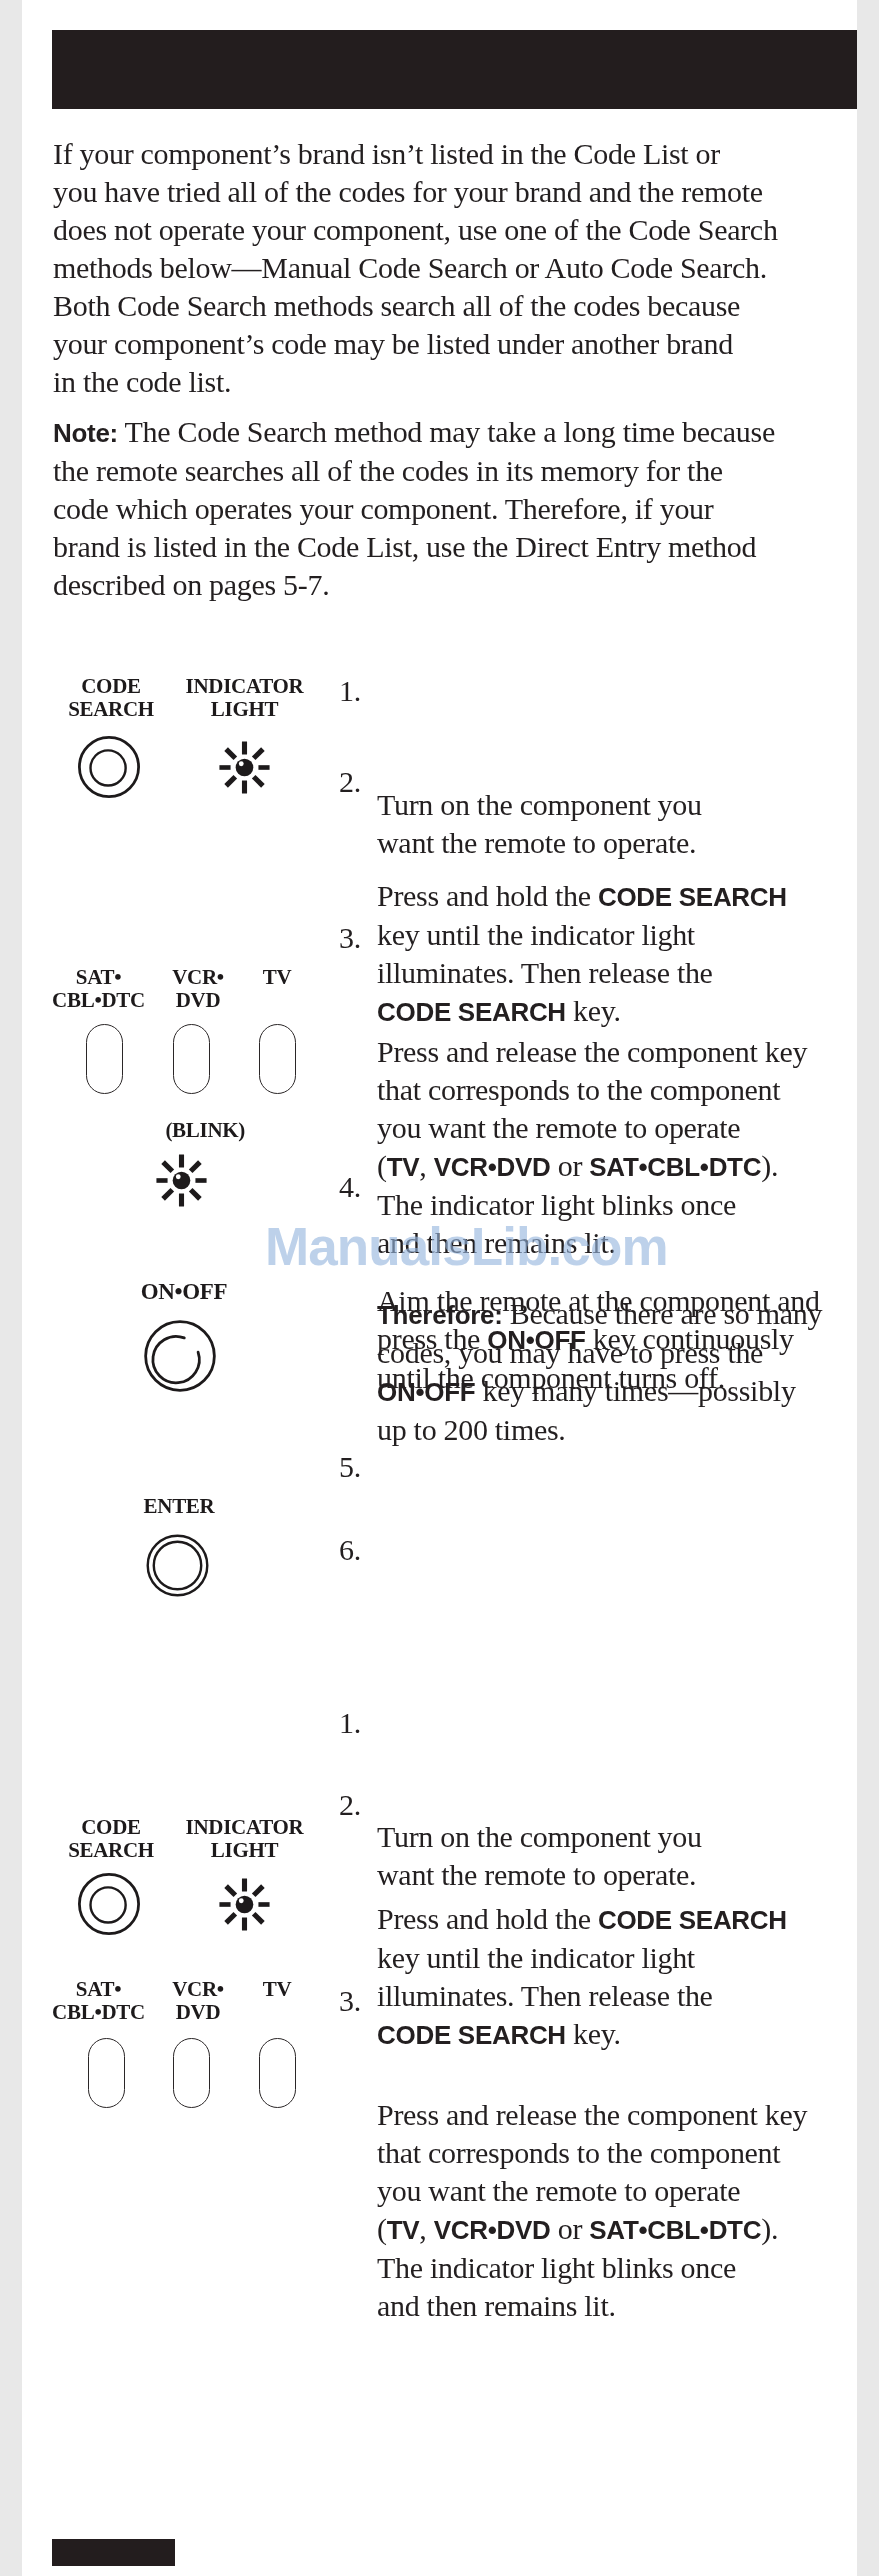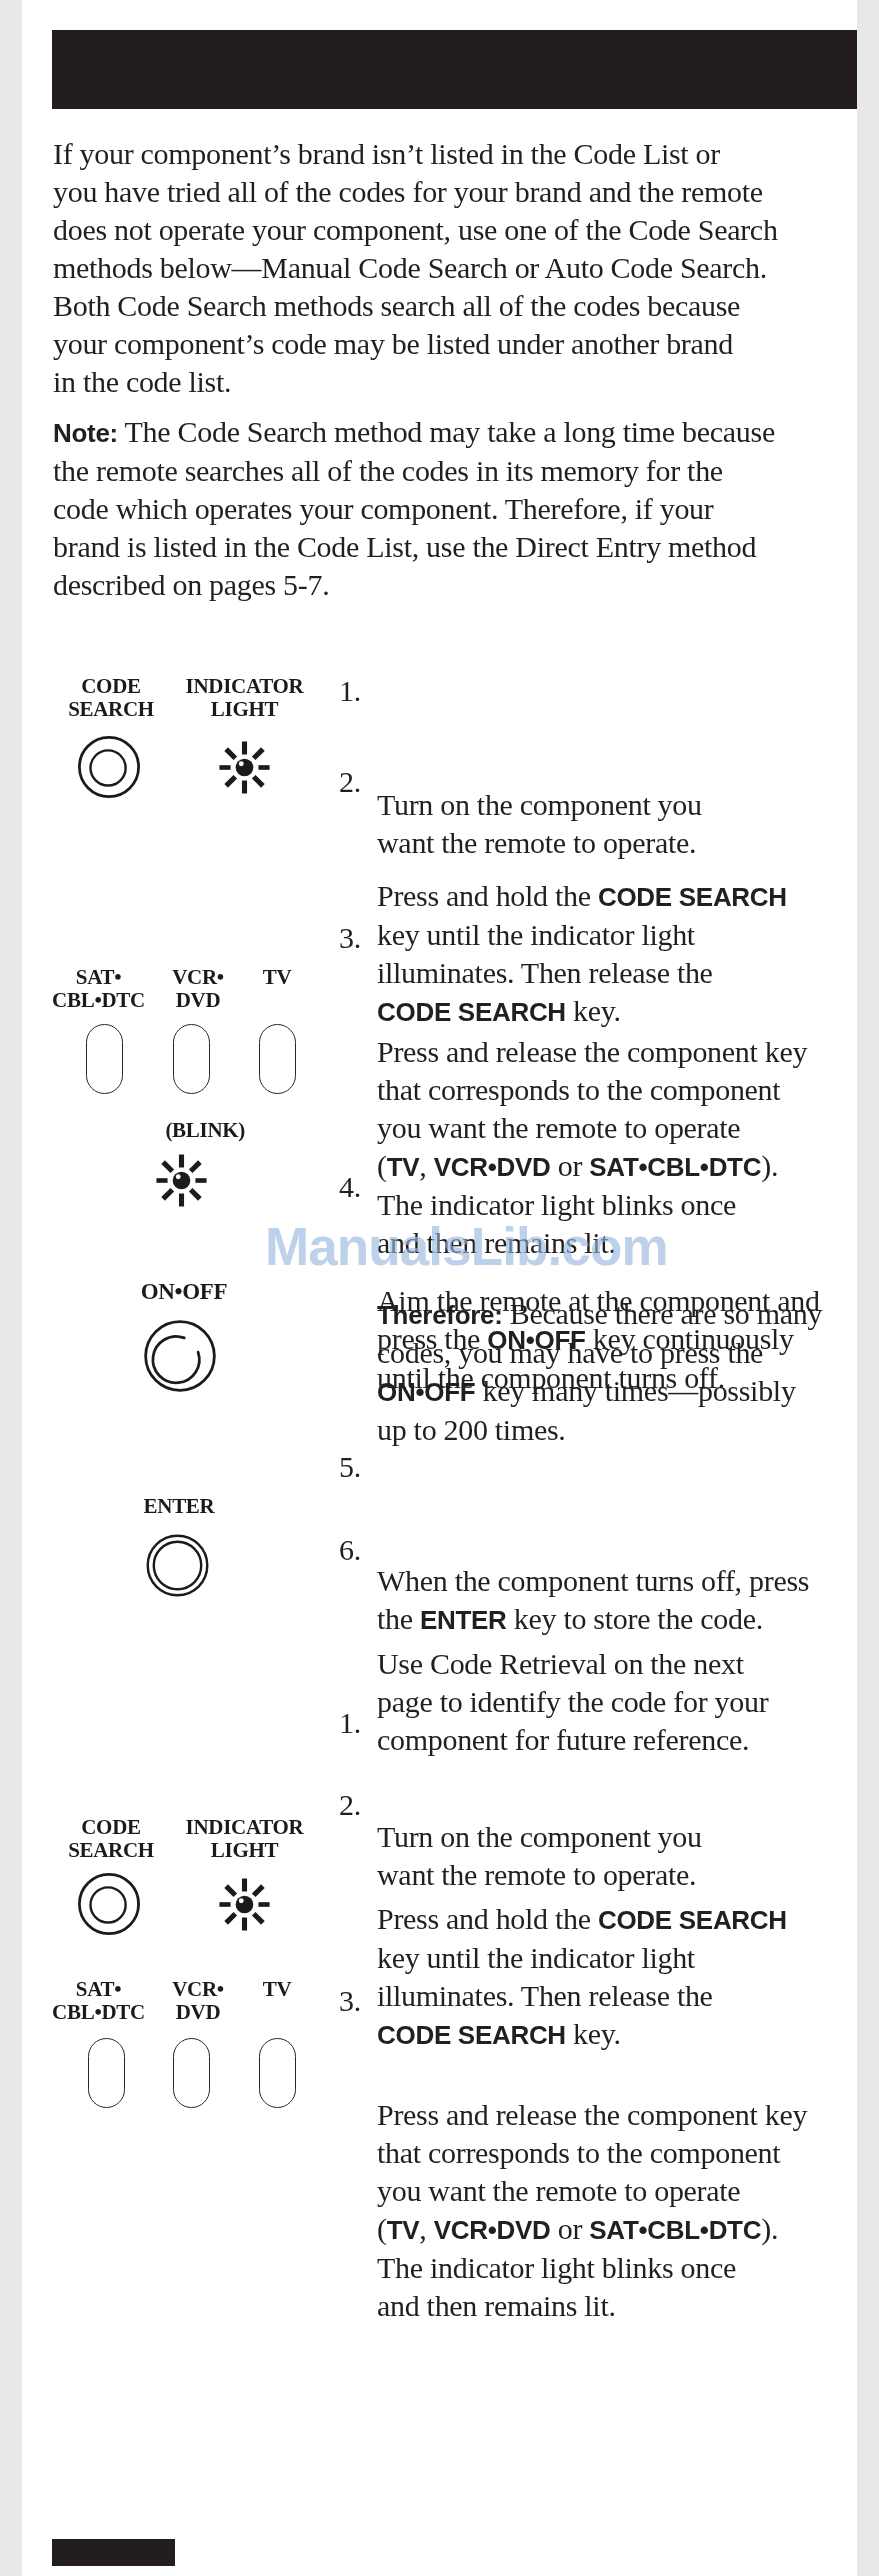--- a/index.html
+++ b/index.html
@@ -222,29 +222,24 @@
 until the component turns off.</div>
   </div>
 
   <div class="abs important body-text" style="top:1295px;"><strong class="k">Therefore:</strong> Because there are so many
 codes, you may have to press the
 <strong class="k">ON•OFF</strong> key many times—possibly
 up to 200 times.</div>
 
   <div class="abs step body-text" style="top:1448px;">
     <span class="num">5.</span>
-    <div class="txt">When the component turns off, press
-the <strong class="k">ENTER</strong> key to store the code.</div>
   </div>
 
   <div class="abs step body-text" style="top:1531px;">
     <span class="num">6.</span>
-    <div class="txt">Use Code Retrieval on the next
-page to identify the code for your
-component for future reference.</div>
   </div>
 
 
   <div class="abs step body-text" style="top:1704px;">
     <span class="num">1.</span>
     <div class="txt">Turn on the component you
 want the remote to operate.</div>
   </div>
 
   <div class="abs step body-text" style="top:1786px;">

